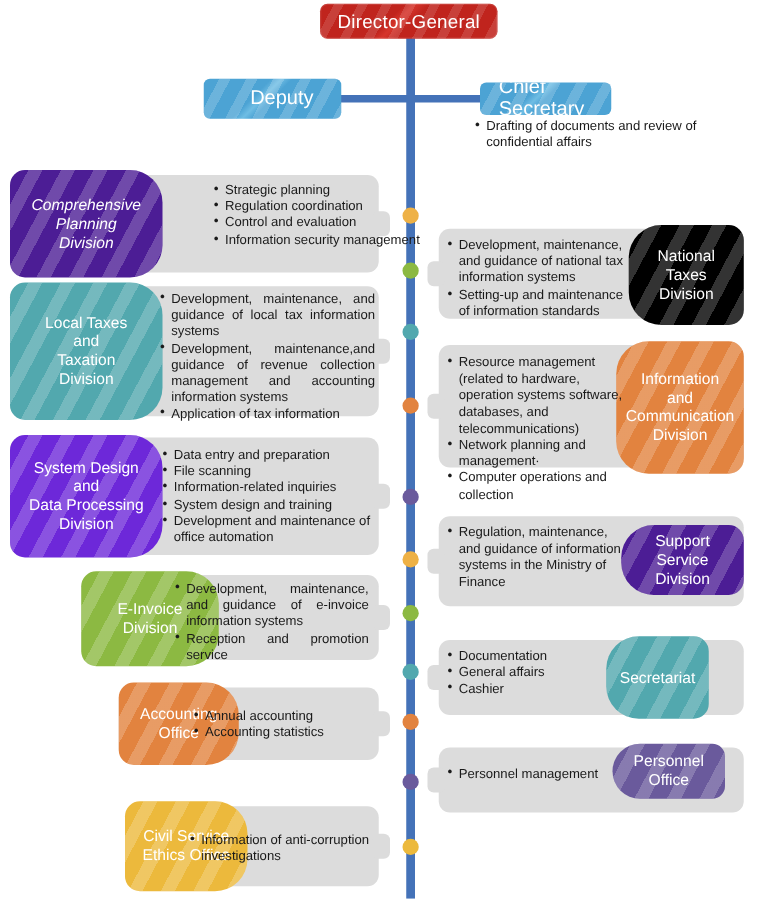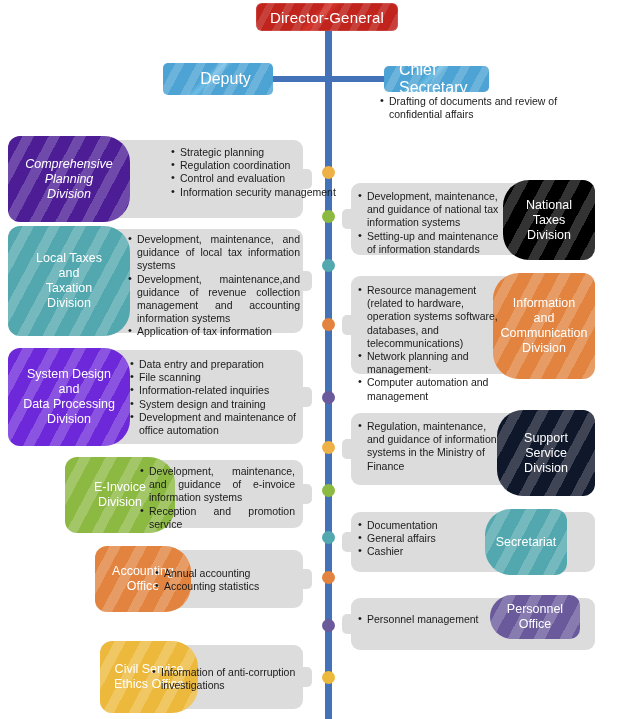--- a/index.html
+++ b/index.html
@@ -261,27 +261,27 @@
         <div class="ptitle">
           <div>Information</div>
           <div>and</div>
           <div>Communication</div>
           <div>Division</div>
         </div>
       </div>
       <div class="bullets" style="left: 358px; top: 284px; width: 140px;">
         <div class="bl">Resource management (related to hardware, operation systems software, databases, and telecommunications)</div>
         <div class="bl">Network planning and management·</div>
-        <div class="bl">Computer automation and management</div>
+        <div class="bl">Computer operations and collection</div>
       </div>
     </div>
     <div class="card">
       <div class="gray-panel" style="left: 351px; top: 413px; width: 244px; height: 72px;"></div>
       <div class="notch" style="left: 342px; top: 439px;"></div>
-      <div class="color-panel cp-right" style="left: 497px; top: 410px; width: 98px; height: 86px; background: #0f172a;">
+      <div class="color-panel cp-right" style="left: 497px; top: 420px; width: 98px; height: 56px; background: #4c1d95;">
         <div class="stripes"></div>
         <div class="ptitle">
           <div>Support</div>
           <div>Service</div>
           <div>Division</div>
         </div>
       </div>
       <div class="bullets" style="left: 358px; top: 420px; width: 140px;">
         <div class="bl">Regulation, maintenance, and guidance of information systems in the Ministry of Finance</div>
       </div>

